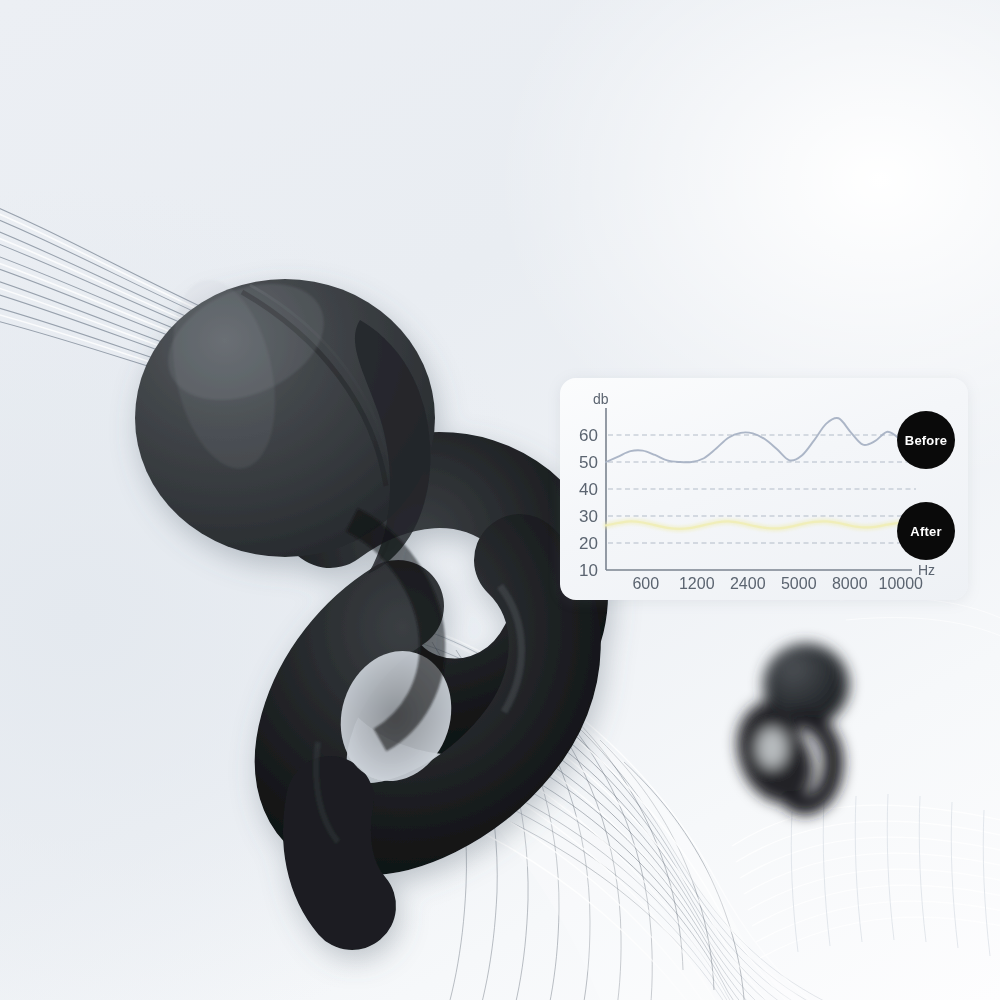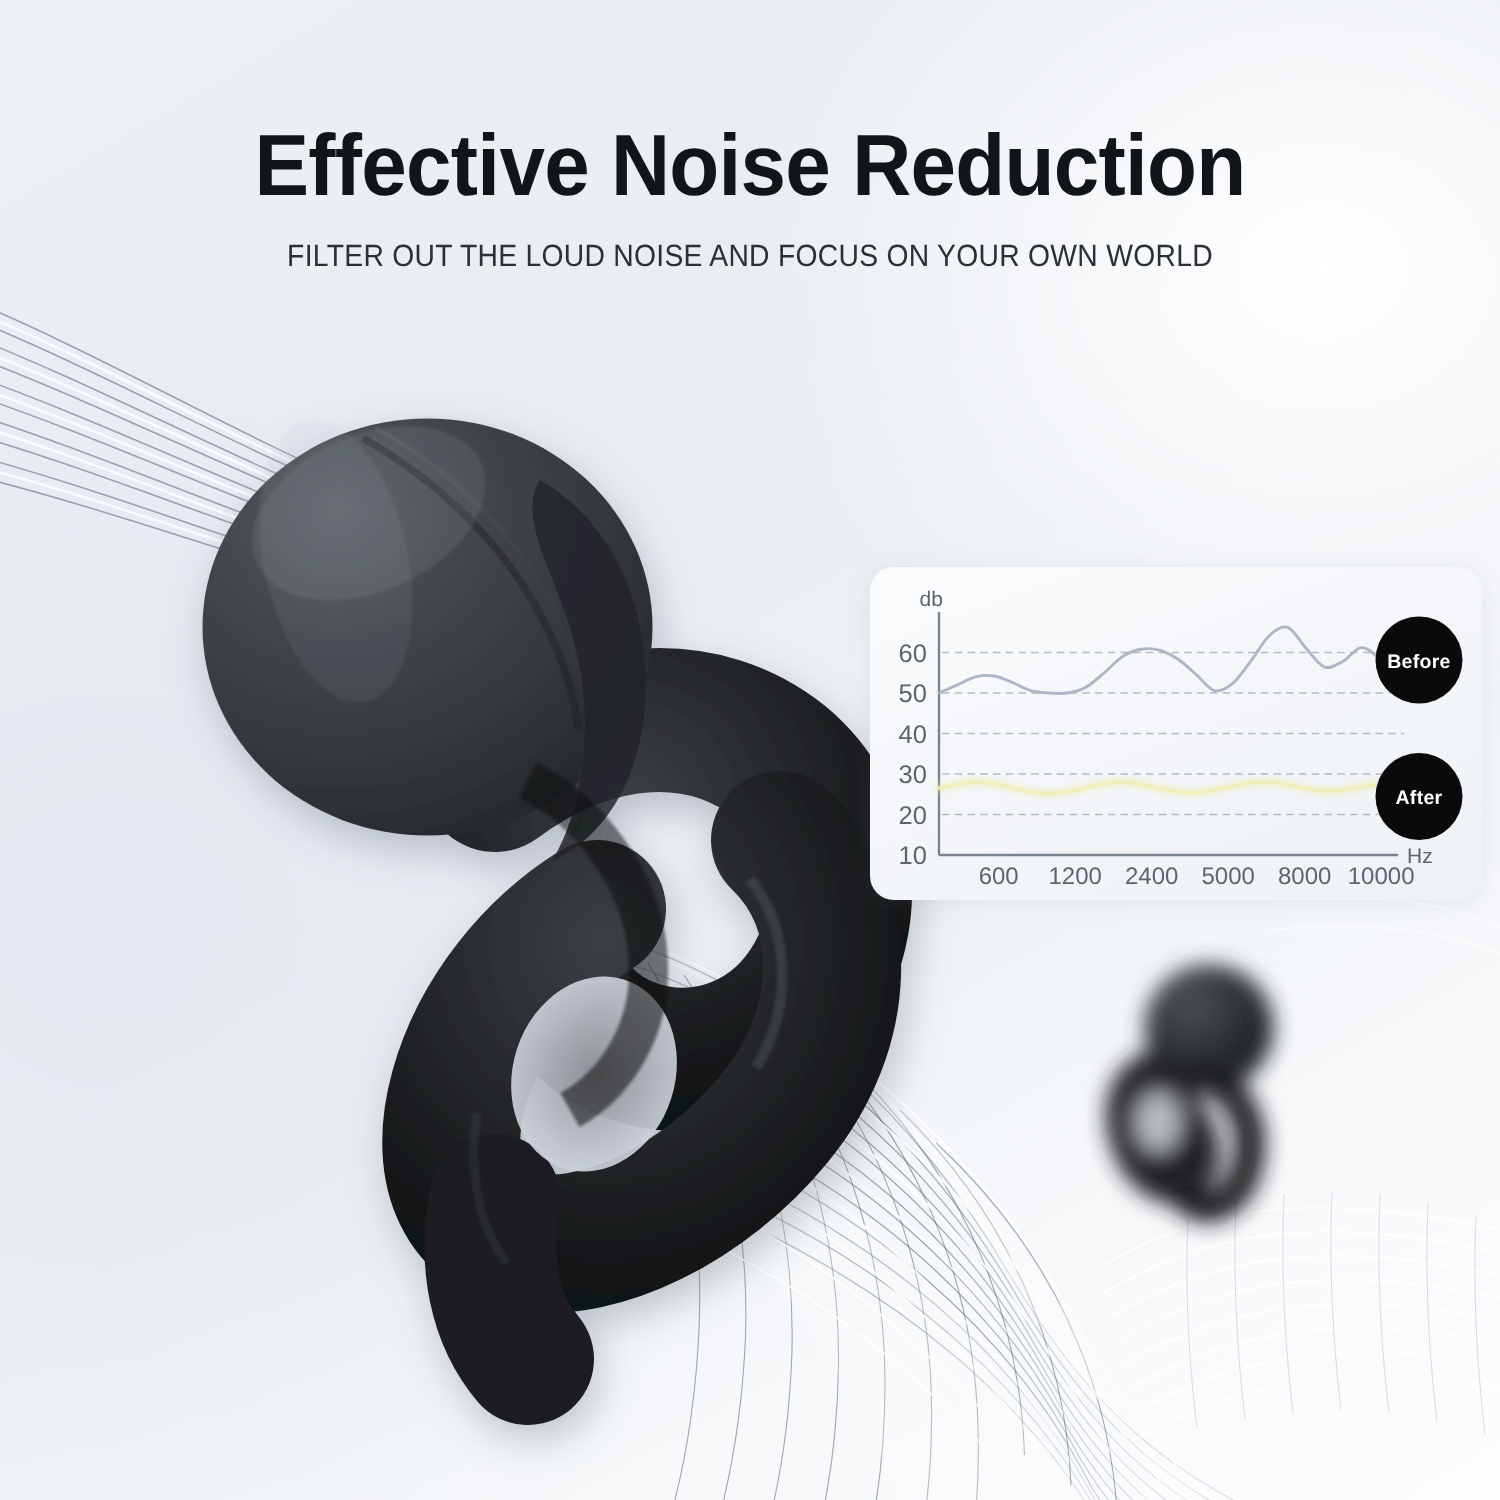--- a/index.html
+++ b/index.html
@@ -58,21 +58,21 @@
     font-weight: 400;
     letter-spacing: 0.2px;
     color: #2b3036;
     transform: scaleX(0.92);
     white-space: nowrap;
   }
 
   
   #chart-card {
     position: absolute;
-    left: 580px;
+    left: 560px;
     top: 378px;
     width: 408px;
     height: 222px;
     border-radius: 16px;
     background: linear-gradient(160deg, #fbfcfd 0%, #f4f6f9 45%, #eef1f5 100%);
     box-shadow: 0 2px 14px rgba(120,134,150,0.13);
     z-index: 50;
     overflow: visible;
   }
   #chart-svg { display: block; }
@@ -280,24 +280,20 @@
       <ellipse cx="396" cy="716" rx="54" ry="66" transform="rotate(18 396 716)" fill="#d9e0e7" opacity="0.92"></ellipse>
       <ellipse cx="396" cy="716" rx="54" ry="66" transform="rotate(18 396 716)" fill="url(#innerShadow)" opacity="0.35"></ellipse>
 
       <path d="M352,520 C 392,540 428,586 432,636 C 436,684 412,722 380,740" fill="none" stroke="#0d0f11" stroke-width="26" opacity="0.55" filter="url(#budSoft)"></path>
 
       <path d="M500,586 C 528,622 528,672 504,712" fill="none" stroke="#7f868e" stroke-width="7" opacity="0.22" filter="url(#budSoft)"></path>
       <path d="M318,742 C 312,784 320,820 338,842" fill="none" stroke="#6f767e" stroke-width="6" opacity="0.16" filter="url(#budSoft)"></path>
     </g>
   </svg>
 
-  <div id="headings">
-    <div id="title">Effective Noise Reduction</div>
-    <div id="subtitle">FILTER OUT THE LOUD NOISE AND FOCUS ON YOUR OWN WORLD</div>
-  </div>
 
   <div id="chart-card">
     <svg id="chart-svg" width="408" height="222" viewBox="0 0 408 222">
       <defs>
         <filter id="afterGlow" x="-10%" y="-60%" width="120%" height="220%">
           <feGaussianBlur stdDeviation="1.6"></feGaussianBlur>
         </filter>
       </defs>
 
       <text class="axis-txt" id="y-axis-label" x="33" y="26" font-size="14">db</text>

